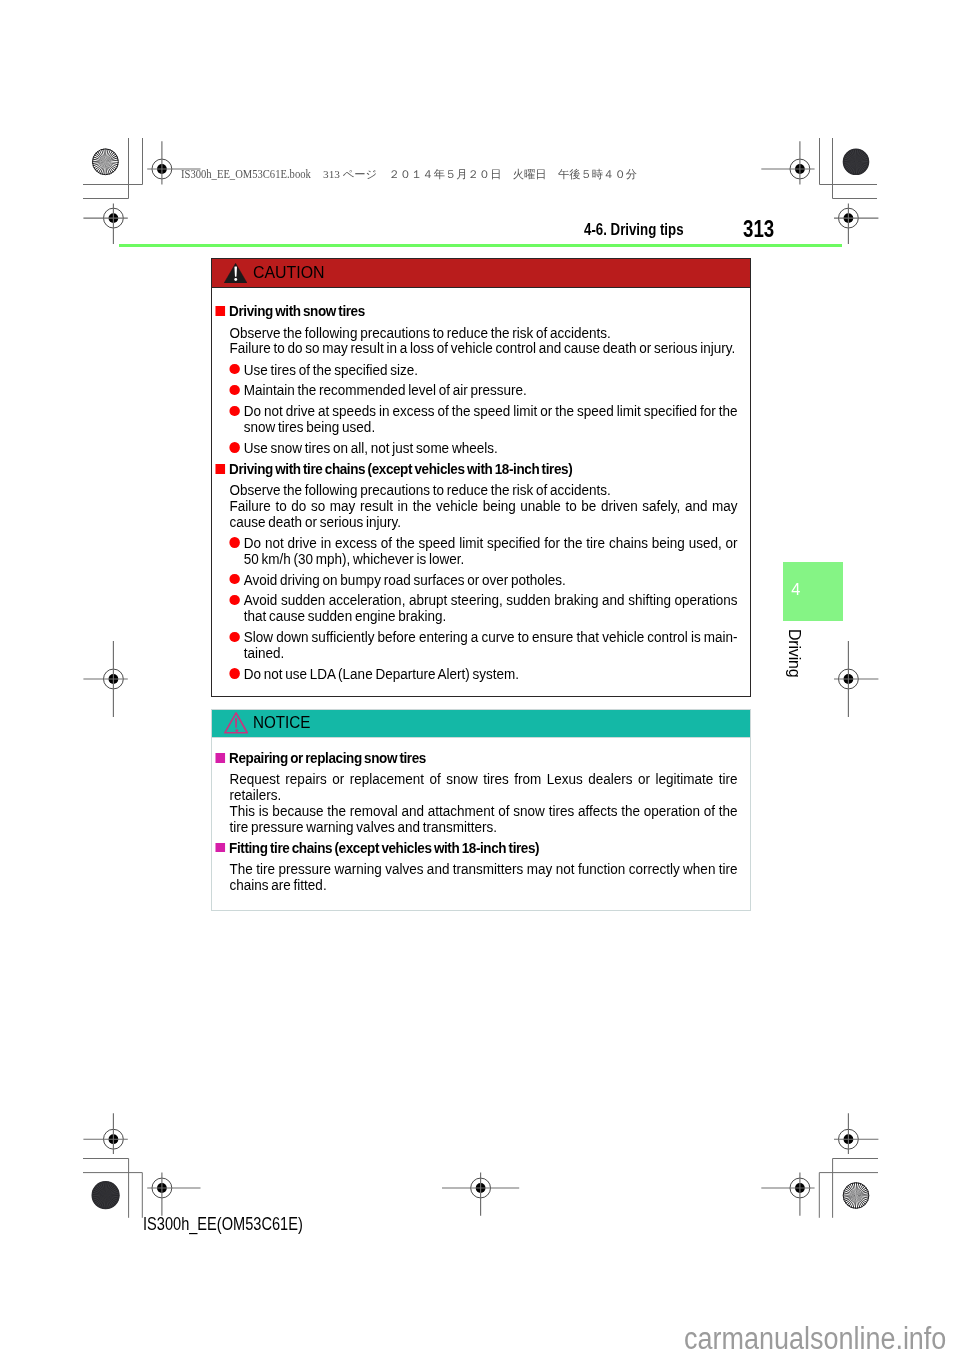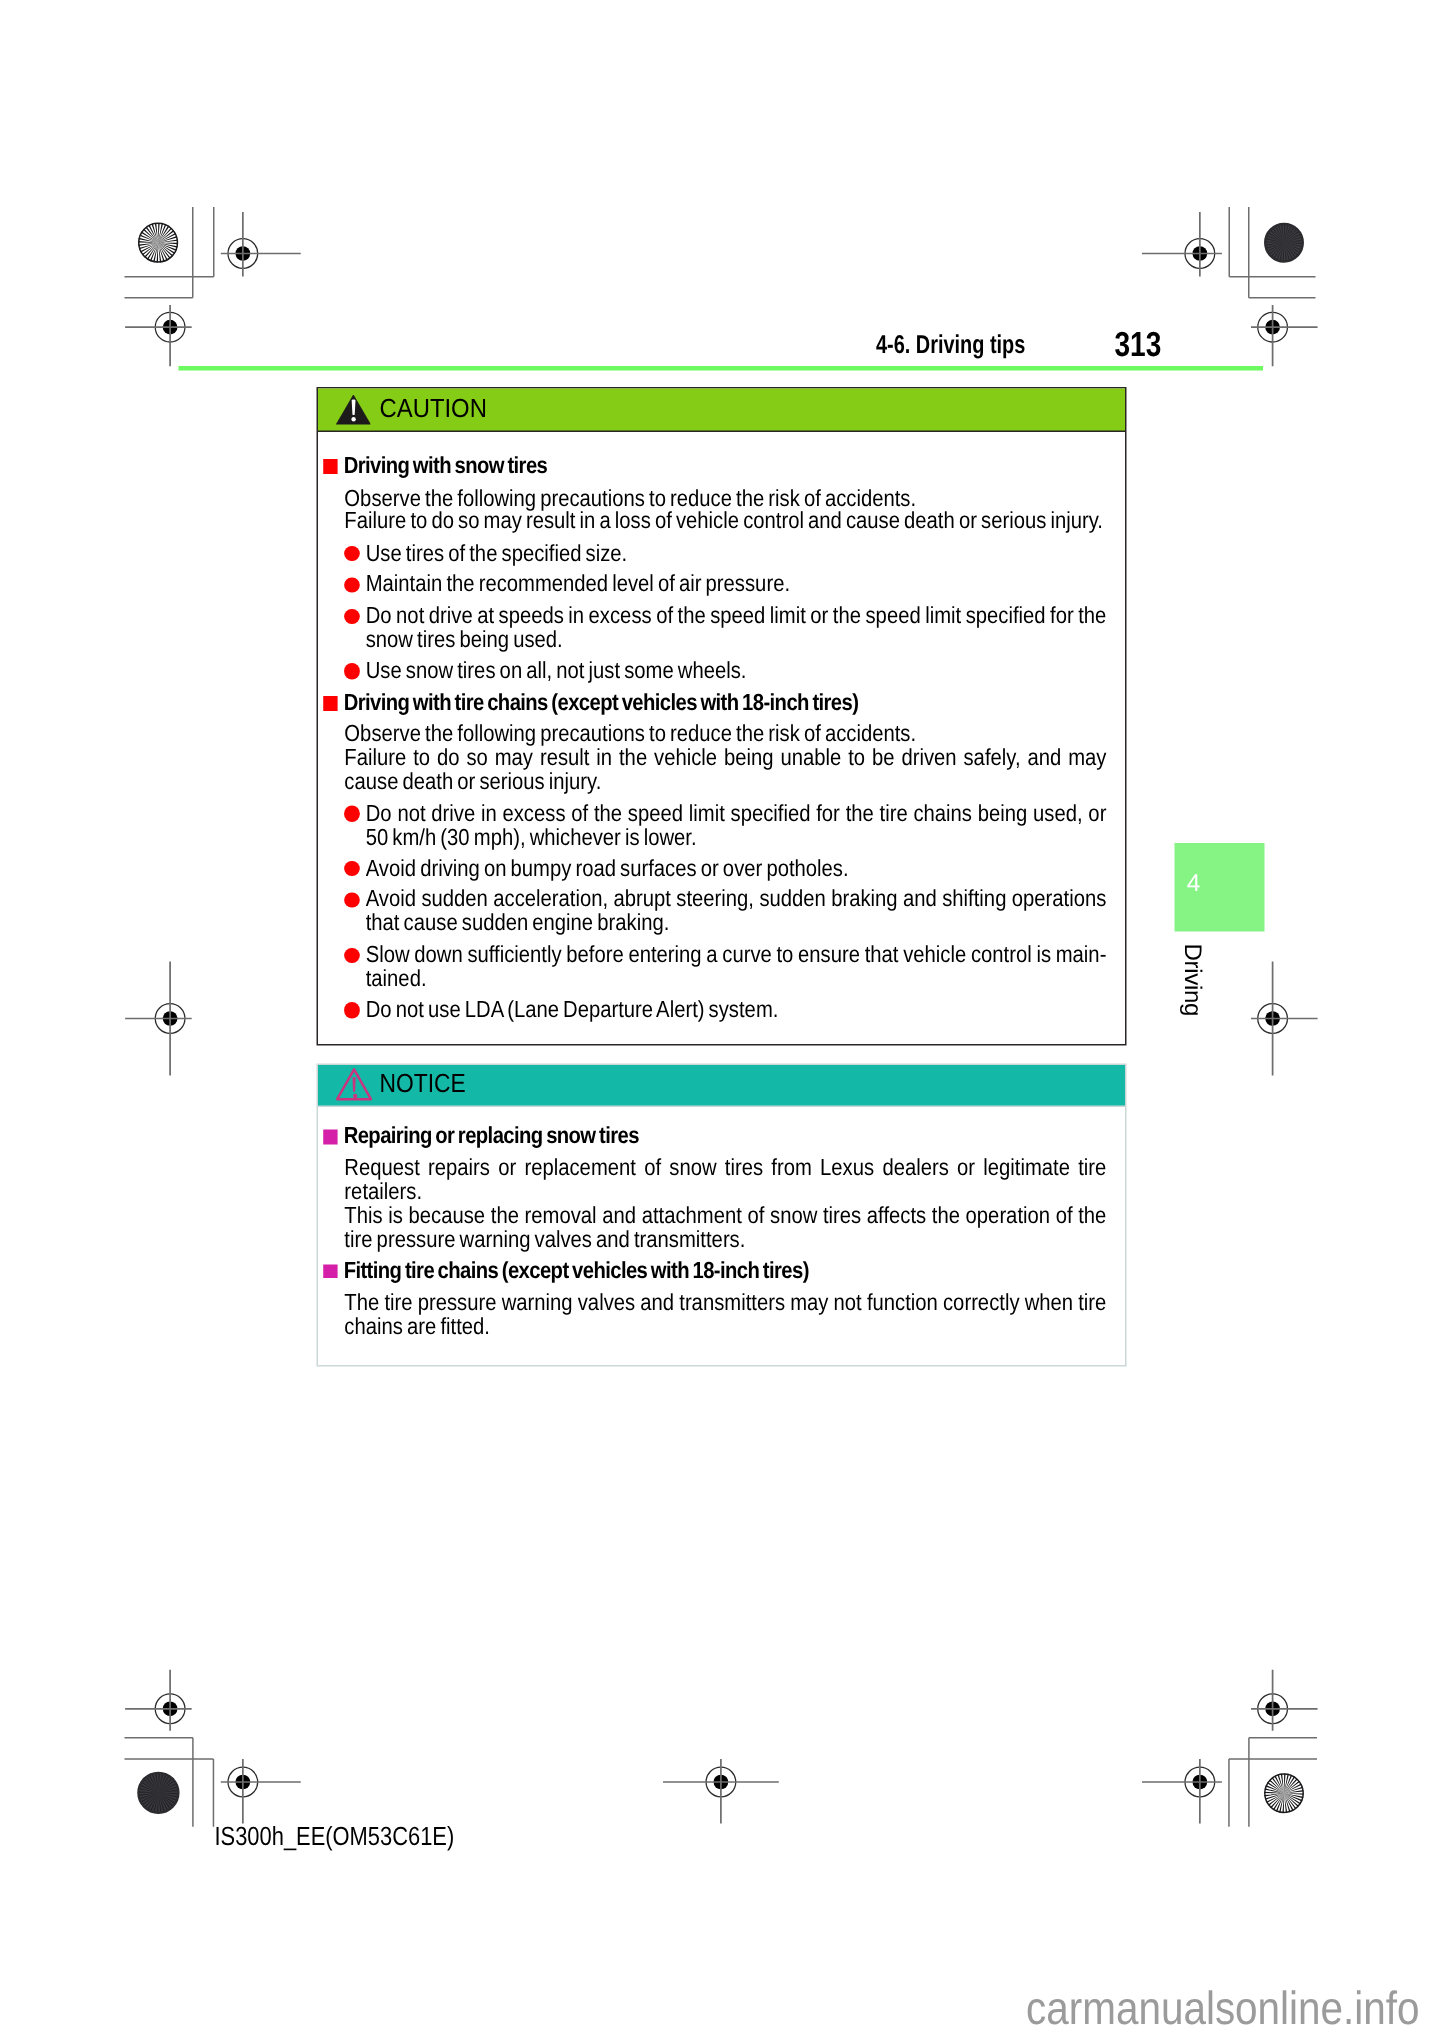--- a/index.html
+++ b/index.html
@@ -24,21 +24,21 @@
      font-weight:bold;line-height:1;
      display:inline-block;transform:scaleX(0.807);transform-origin:left top;}
   #green-rule{position:absolute;left:119px;top:244px;width:723px;height:3px;
      background:#6dfa61;}
 
   
   .box{position:absolute;left:210.6px;box-sizing:border-box;background:#fff;}
   #caution-box{top:257.6px;width:540.4px;border:1.4px solid #2a2626;}
   #notice-box{top:708.6px;width:540.4px;border:1px solid #ccd8d8;}
   .box-head{display:flex;align-items:center;box-sizing:border-box;}
-  #caution-head{height:29.2px;background:#84cc16;
+  #caution-head{height:29.2px;background:#b91c1c;
      border-bottom:1.4px solid #2a2626;padding-left:12px;}
   #notice-head{height:28px;background:#14b8a6;
      border-bottom:1px solid #ccd8d8;padding-left:12px;}
   .box-head .label{font-size:17.4px;letter-spacing:0px;
      position:relative;display:inline-block;transform-origin:left center;}
   #caution-head .label{margin-left:6.3px;top:-0.5px;transform:scaleX(0.915);}
   #notice-head  .label{margin-left:5.1px;top:-0.3px;transform:scaleX(0.875);}
   
   .box-body{padding:10.5px 0 14px 0;position:relative;
      width:603.5px;               
@@ -183,20 +183,21 @@
           <circle cx="105.6" cy="1195.2" r="13.299999999999999" fill="none" stroke="#2c2c30" stroke-width="1.6"></circle>
         </g>
         <g>
           <circle cx="856" cy="1195.5" r="13.1" fill="#ffffff"></circle>
           <path d="M856.00 1195.50L869.10 1195.59A13.1 13.1 0 0 1 869.06 1196.55ZM856.00 1195.50L868.88 1197.86A13.1 13.1 0 0 1 868.68 1198.80ZM856.00 1195.50L868.28 1200.07A13.1 13.1 0 0 1 867.91 1200.95ZM856.00 1195.50L867.30 1202.13A13.1 13.1 0 0 1 866.78 1202.94ZM856.00 1195.50L865.98 1203.99A13.1 13.1 0 0 1 865.33 1204.70ZM856.00 1195.50L864.35 1205.59A13.1 13.1 0 0 1 863.59 1206.18ZM856.00 1195.50L862.47 1206.89A13.1 13.1 0 0 1 861.62 1207.33ZM856.00 1195.50L860.39 1207.84A13.1 13.1 0 0 1 859.48 1208.13ZM856.00 1195.50L858.18 1208.42A13.1 13.1 0 0 1 857.23 1208.54ZM856.00 1195.50L855.91 1208.60A13.1 13.1 0 0 1 854.95 1208.56ZM856.00 1195.50L853.64 1208.38A13.1 13.1 0 0 1 852.70 1208.18ZM856.00 1195.50L851.43 1207.78A13.1 13.1 0 0 1 850.55 1207.41ZM856.00 1195.50L849.37 1206.80A13.1 13.1 0 0 1 848.56 1206.28ZM856.00 1195.50L847.51 1205.48A13.1 13.1 0 0 1 846.80 1204.83ZM856.00 1195.50L845.91 1203.85A13.1 13.1 0 0 1 845.32 1203.09ZM856.00 1195.50L844.61 1201.97A13.1 13.1 0 0 1 844.17 1201.12ZM856.00 1195.50L843.66 1199.89A13.1 13.1 0 0 1 843.37 1198.98ZM856.00 1195.50L843.08 1197.68A13.1 13.1 0 0 1 842.96 1196.73ZM856.00 1195.50L842.90 1195.41A13.1 13.1 0 0 1 842.94 1194.45ZM856.00 1195.50L843.12 1193.14A13.1 13.1 0 0 1 843.32 1192.20ZM856.00 1195.50L843.72 1190.93A13.1 13.1 0 0 1 844.09 1190.05ZM856.00 1195.50L844.70 1188.87A13.1 13.1 0 0 1 845.22 1188.06ZM856.00 1195.50L846.02 1187.01A13.1 13.1 0 0 1 846.67 1186.30ZM856.00 1195.50L847.65 1185.41A13.1 13.1 0 0 1 848.41 1184.82ZM856.00 1195.50L849.53 1184.11A13.1 13.1 0 0 1 850.38 1183.67ZM856.00 1195.50L851.61 1183.16A13.1 13.1 0 0 1 852.52 1182.87ZM856.00 1195.50L853.82 1182.58A13.1 13.1 0 0 1 854.77 1182.46ZM856.00 1195.50L856.09 1182.40A13.1 13.1 0 0 1 857.05 1182.44ZM856.00 1195.50L858.36 1182.62A13.1 13.1 0 0 1 859.30 1182.82ZM856.00 1195.50L860.57 1183.22A13.1 13.1 0 0 1 861.45 1183.59ZM856.00 1195.50L862.63 1184.20A13.1 13.1 0 0 1 863.44 1184.72ZM856.00 1195.50L864.49 1185.52A13.1 13.1 0 0 1 865.20 1186.17ZM856.00 1195.50L866.09 1187.15A13.1 13.1 0 0 1 866.68 1187.91ZM856.00 1195.50L867.39 1189.03A13.1 13.1 0 0 1 867.83 1189.88ZM856.00 1195.50L868.34 1191.11A13.1 13.1 0 0 1 868.63 1192.02ZM856.00 1195.50L868.92 1193.32A13.1 13.1 0 0 1 869.04 1194.27Z" fill="#151517"></path>
           <circle cx="856" cy="1195.5" r="12.799999999999999" fill="none" stroke="#1b1b1d" stroke-width="1"></circle>
         </g>
       </g>
   </svg>
 
+  <div id="print-meta"><span class="latin">IS300h_EE_OM53C61E.book</span><span class="cjk">　313 ページ　２０１４年５月２０日　火曜日　午後５時４０分</span></div>
   <div id="hdr-title">4-6. Driving tips</div>
   <div id="hdr-page">313</div>
   <div id="green-rule"></div>
 
   <div class="box" id="caution-box">
     <div class="box-head" id="caution-head">
       <svg width="23.2" height="20.1" viewBox="0 0 23.2 20.1">
         <path d="M11.6 0.35 L23.05 19.95 L0.15 19.95 Z" fill="#1c1a1b" stroke="#1c1a1b" stroke-width="0.5" stroke-linejoin="round"></path>
         <path d="M10.45 3.9 C10.45 3.25 13.0 3.25 13.0 3.9 L12.5 13.15
                  C12.5 13.9 10.95 13.9 10.95 13.15 Z" fill="#ffffff"></path>

